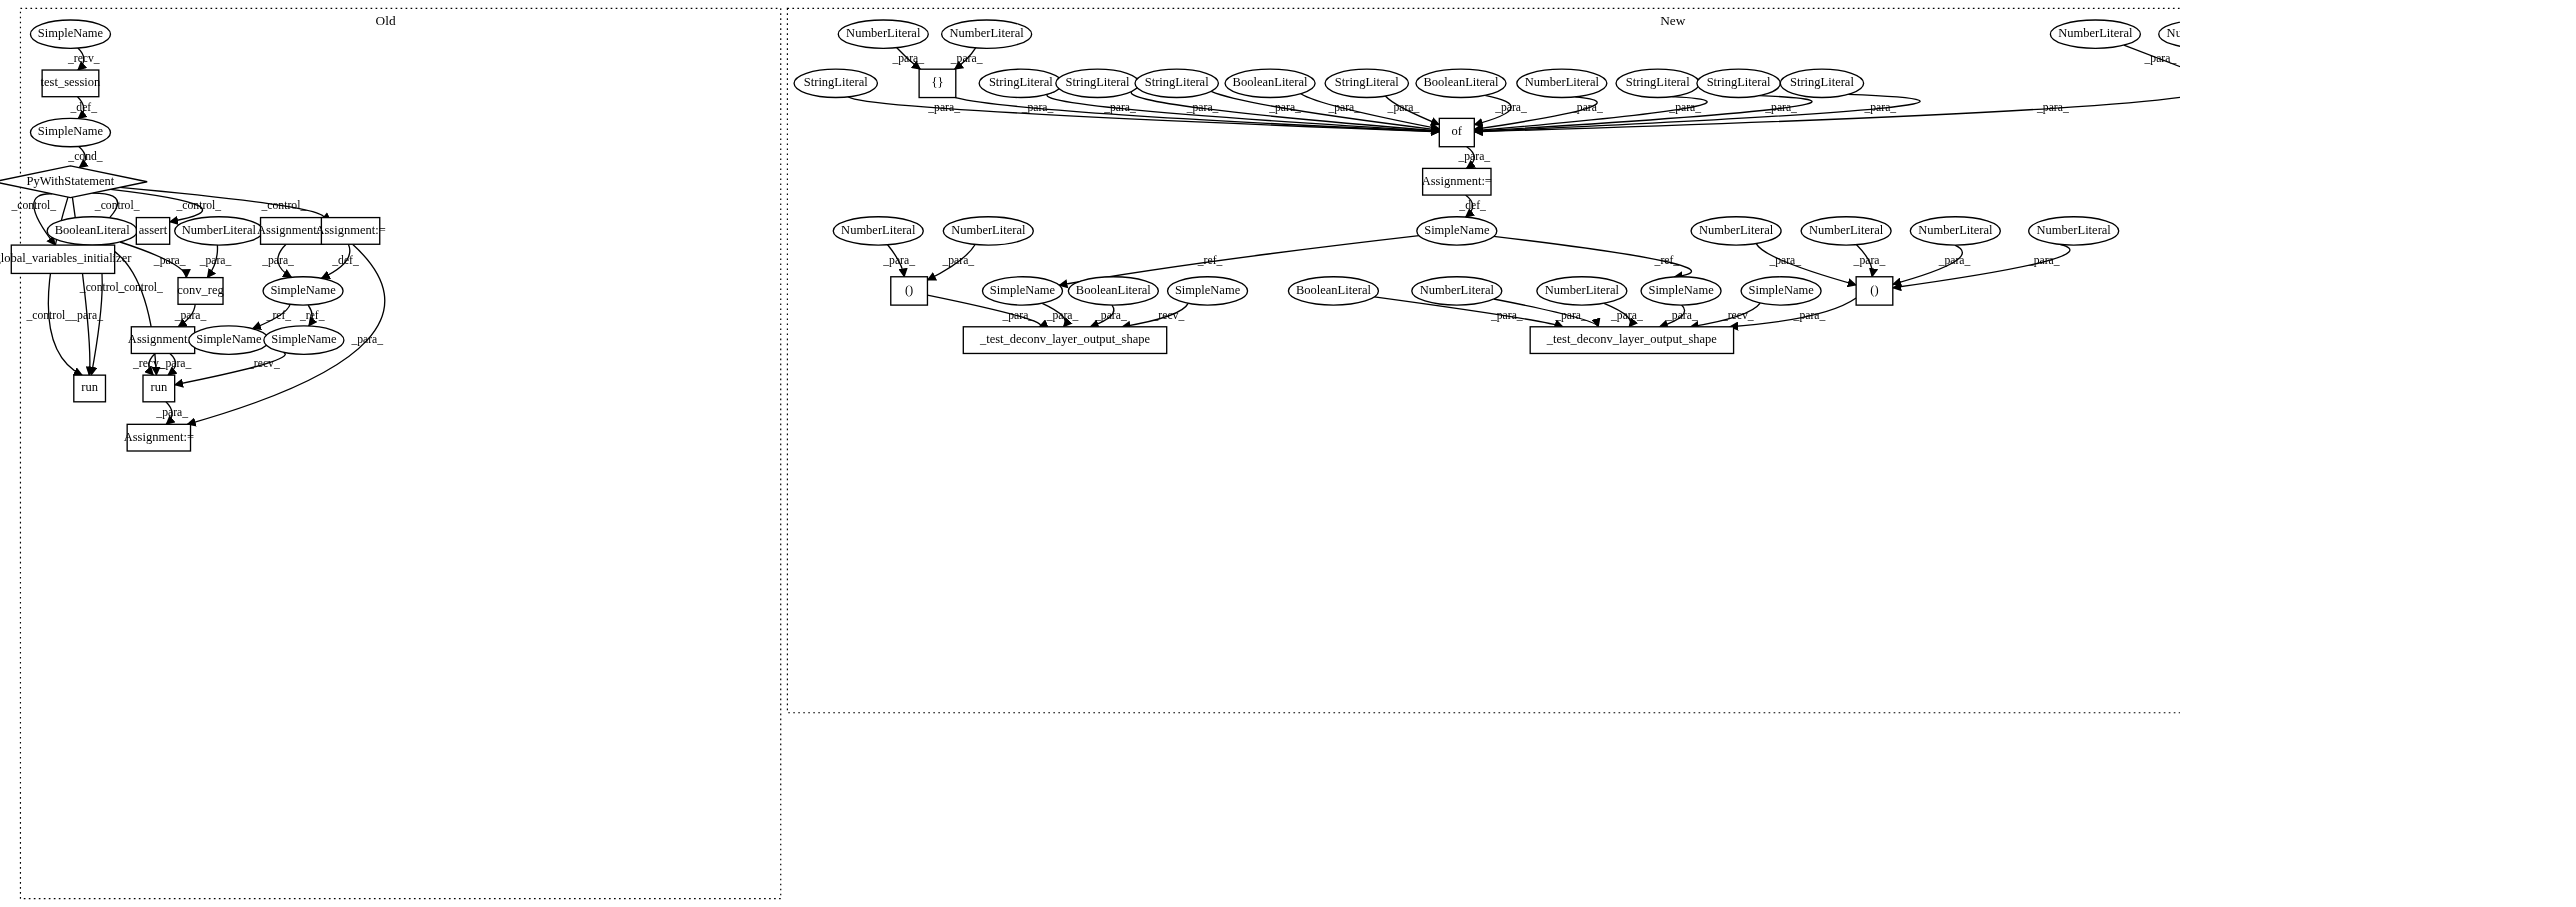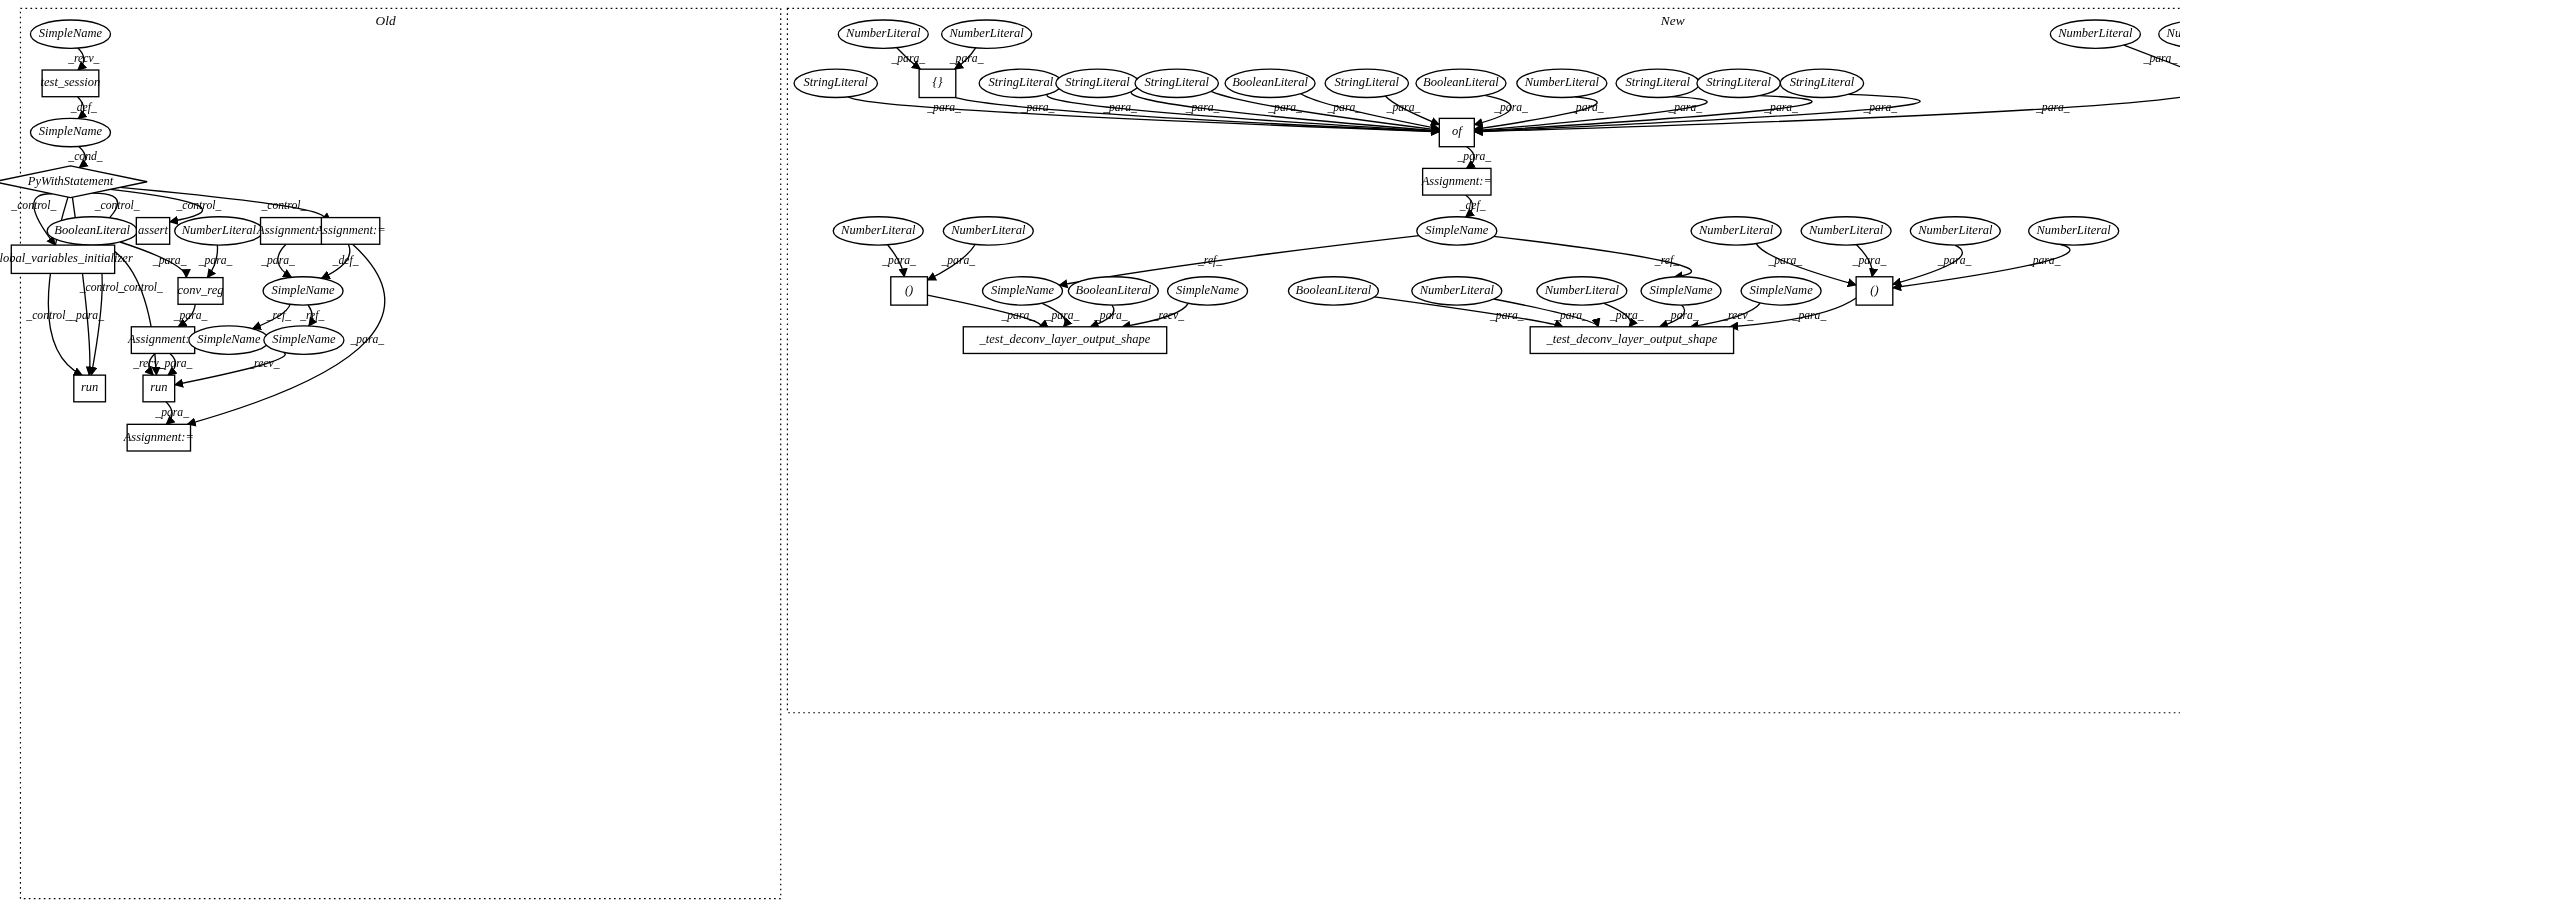--- a/index.html
+++ b/index.html
@@ -1,17 +1,17 @@
 <!DOCTYPE html>
 <html style="font-size:13.3px"><head>
 <meta charset="utf-8">
 <style>
   html,body{margin:0;padding:0;background:#ffffff;}
   body{width:2576px;height:907px;font-family:"Liberation Serif","DejaVu Serif",serif;}
-  #canvas{position:relative;width:2180px;height:907px;overflow:hidden;font-style:italic;}
+  #canvas{position:relative;width:2180px;height:907px;overflow:hidden;}
   svg{display:block;}
   .nodeshape{fill:#ffffff;stroke:#000000;stroke-width:1.6;}
   .edge{fill:none;stroke:#000000;stroke-width:1.6;}
   .nlabel{font-family:"Liberation Serif","DejaVu Serif",serif;font-size:15px;fill:#000;text-anchor:middle;dominant-baseline:middle;}
   .elabel{font-family:"Liberation Serif","DejaVu Serif",serif;font-size:14px;fill:#000;text-anchor:middle;dominant-baseline:middle;}
   .cluslabel{font-family:"Liberation Serif","DejaVu Serif",serif;font-size:16px;fill:#000;text-anchor:middle;}
   .clusterbox{fill:none;stroke:#000000;stroke-width:1.4;stroke-dasharray:2 4;}
 </style>
 </head>
 <body>

